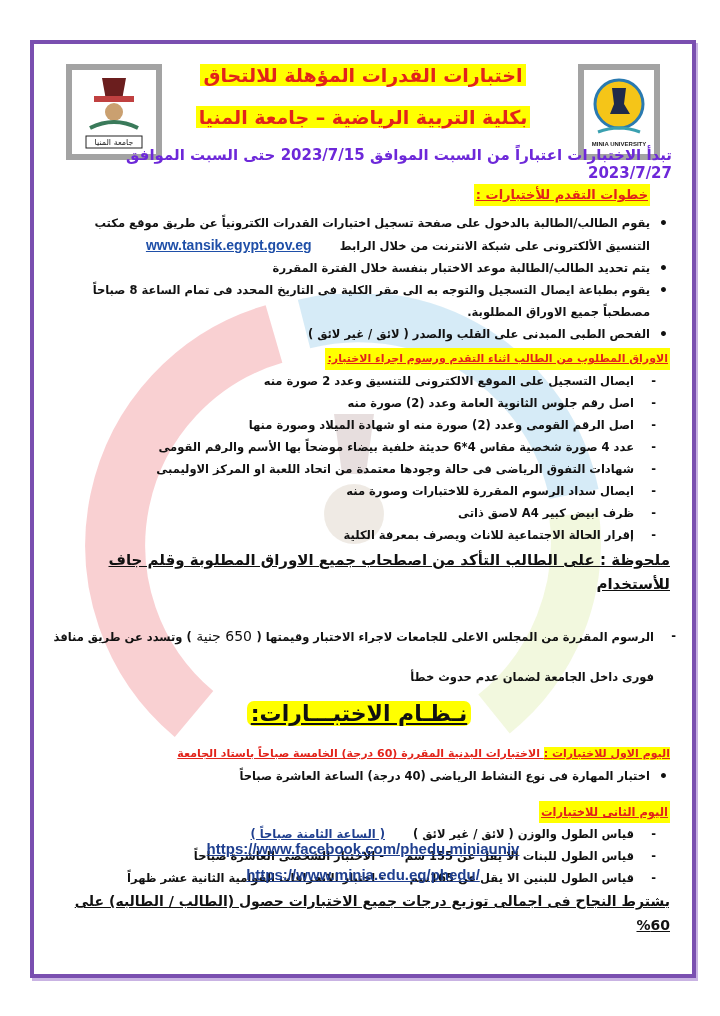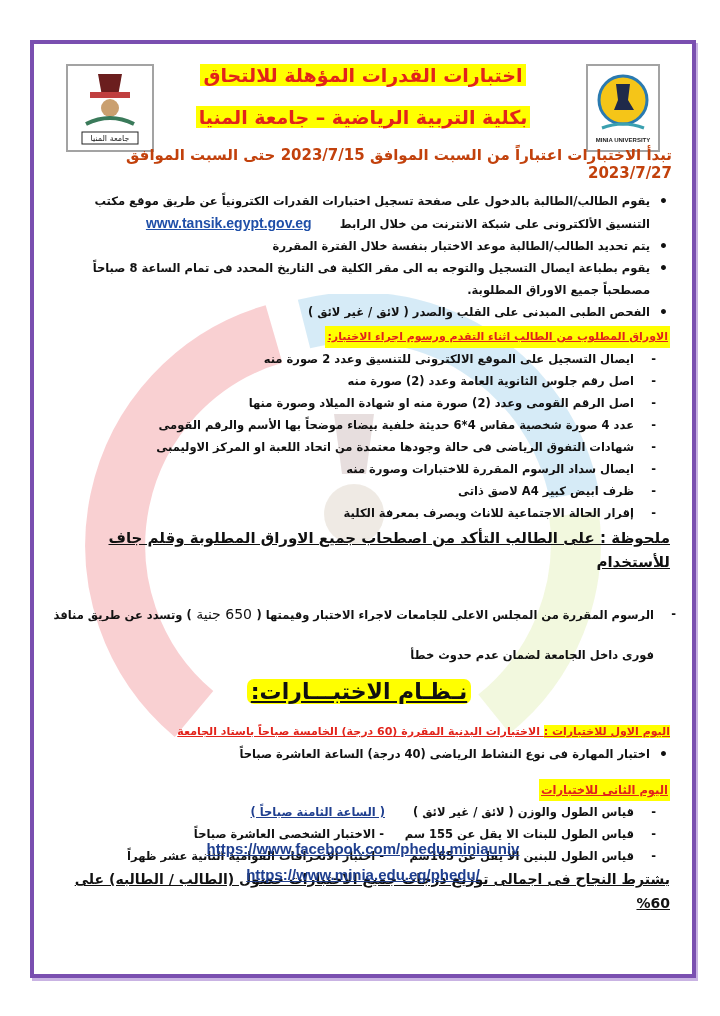--- a/index.html
+++ b/index.html
@@ -3,28 +3,28 @@
   <meta charset="utf-8">
   <style>
     html, body { margin: 0; padding: 0; background: #ffffff; }
     body { width: 720px; height: 1016px; position: relative; overflow: hidden; font-family: "DejaVu Sans", sans-serif; }
     .frame {
       position: absolute; left: 30px; top: 40px; width: 658px; height: 930px;
       border: 4px solid #7a4fb0; box-shadow: 2px 3px 0 #c9b3e3;
       background: #ffffff;
     }
     .watermark { position: absolute; left: 40px; top: 250px; width: 560px; height: 480px; pointer-events: none; opacity: 0.45; }
-    .logo { position: absolute; top: 20px; width: 84px; height: 84px; border: 2px solid #a3a3a3; background: #fff; display: flex; align-items: center; justify-content: center; overflow: hidden; }
+    .logo { position: absolute; top: 20px; width: 84px; height: 84px; border: 6px solid #a3a3a3; background: #fff; display: flex; align-items: center; justify-content: center; overflow: hidden; }
     .logo.left { left: 32px; }
     .logo.right { right: 32px; width: 70px; }
     .title-wrap { position: absolute; left: 0; right: 0; text-align: center; direction: rtl; }
     .hl { background: #ffff00; color: #e2231a; font-weight: bold; padding: 0 3px; }
     .t1 { top: 20px; font-size: 19px; }
     .t2 { top: 62px; font-size: 19px; }
-    .dates { position: absolute; top: 102px; left: 30px; right: 20px; direction: rtl; text-align: right; color: #c2410c; font-weight: bold; font-size: 15px; }
+    .dates { position: absolute; top: 102px; left: 30px; right: 20px; direction: rtl; text-align: right; color: #6d28d9; font-weight: bold; font-size: 15px; }
     .content { position: absolute; top: 140px; left: 14px; right: 22px; direction: rtl; text-align: right; font-size: 11.5px; font-weight: bold; color: #111; line-height: 22px; }
     .section-head { display: inline-block; background: #ffff00; color: #e2231a; text-decoration: underline; font-weight: bold; font-size: 13px; padding: 0 2px; }
     ul.bullets { list-style: none; margin: 6px 0 0 0; padding: 0 20px 0 0; }
     ul.bullets li { position: relative; }
     ul.bullets li::before { content: "•"; position: absolute; right: -18px; top: 0; font-size: 14px; }
     ul.dashes { list-style: none; margin: 0; padding: 0 36px 0 0; }
     ul.dashes li { position: relative; line-height: 22px; }
     ul.dashes li::before { content: "-"; position: absolute; right: -22px; top: 0; }
     .link { color: #1f4fa8; text-decoration: underline; font-family: "Liberation Sans", sans-serif; font-size: 14px; margin-right: 24px; }
     .note { font-size: 15px; text-decoration: underline; margin-top: 2px; line-height: 24px; }
@@ -80,20 +80,23 @@
   <div class="title-wrap t2">
     <span class="hl">بكلية التربية الرياضية – جامعة المنيا</span>
   </div>
   <div class="title-wrap t1">
     <span class="hl">اختبارات القدرات المؤهلة للالتحاق</span>
   </div>
 
   <div class="dates">تبدأ الاختبارات اعتباراً من السبت الموافق 2023/7/15 حتى السبت الموافق 2023/7/27</div>
 
   <div class="content">
+    <div style="padding-right:20px;">
+      <span class="section-head">خطوات التقدم للأختبارات :</span>
+    </div>
 
     <ul class="bullets">
       <li>
         <span>يقوم الطالب/الطالبة بالدخول على صفحة تسجيل اختبارات القدرات الكترونياً عن طريق موقع مكتب التنسيق الألكترونى على شبكة الانترنت من خلال الرابط</span>
         <a class="link">www.tansik.egypt.gov.eg</a>
       </li>
       <li>يتم تحديد الطالب/الطالبة موعد الاختبار بنفسة خلال الفترة المقررة</li>
       <li>يقوم بطباعة ايصال التسجيل والتوجه به الى مقر الكلية فى التاريخ المحدد فى تمام الساعة 8 صباحاً مصطحباً جميع الاوراق المطلوبة.</li>
       <li>الفحص الطبى المبدنى على القلب والصدر ( لائق / غير لائق )</li>
     </ul>

